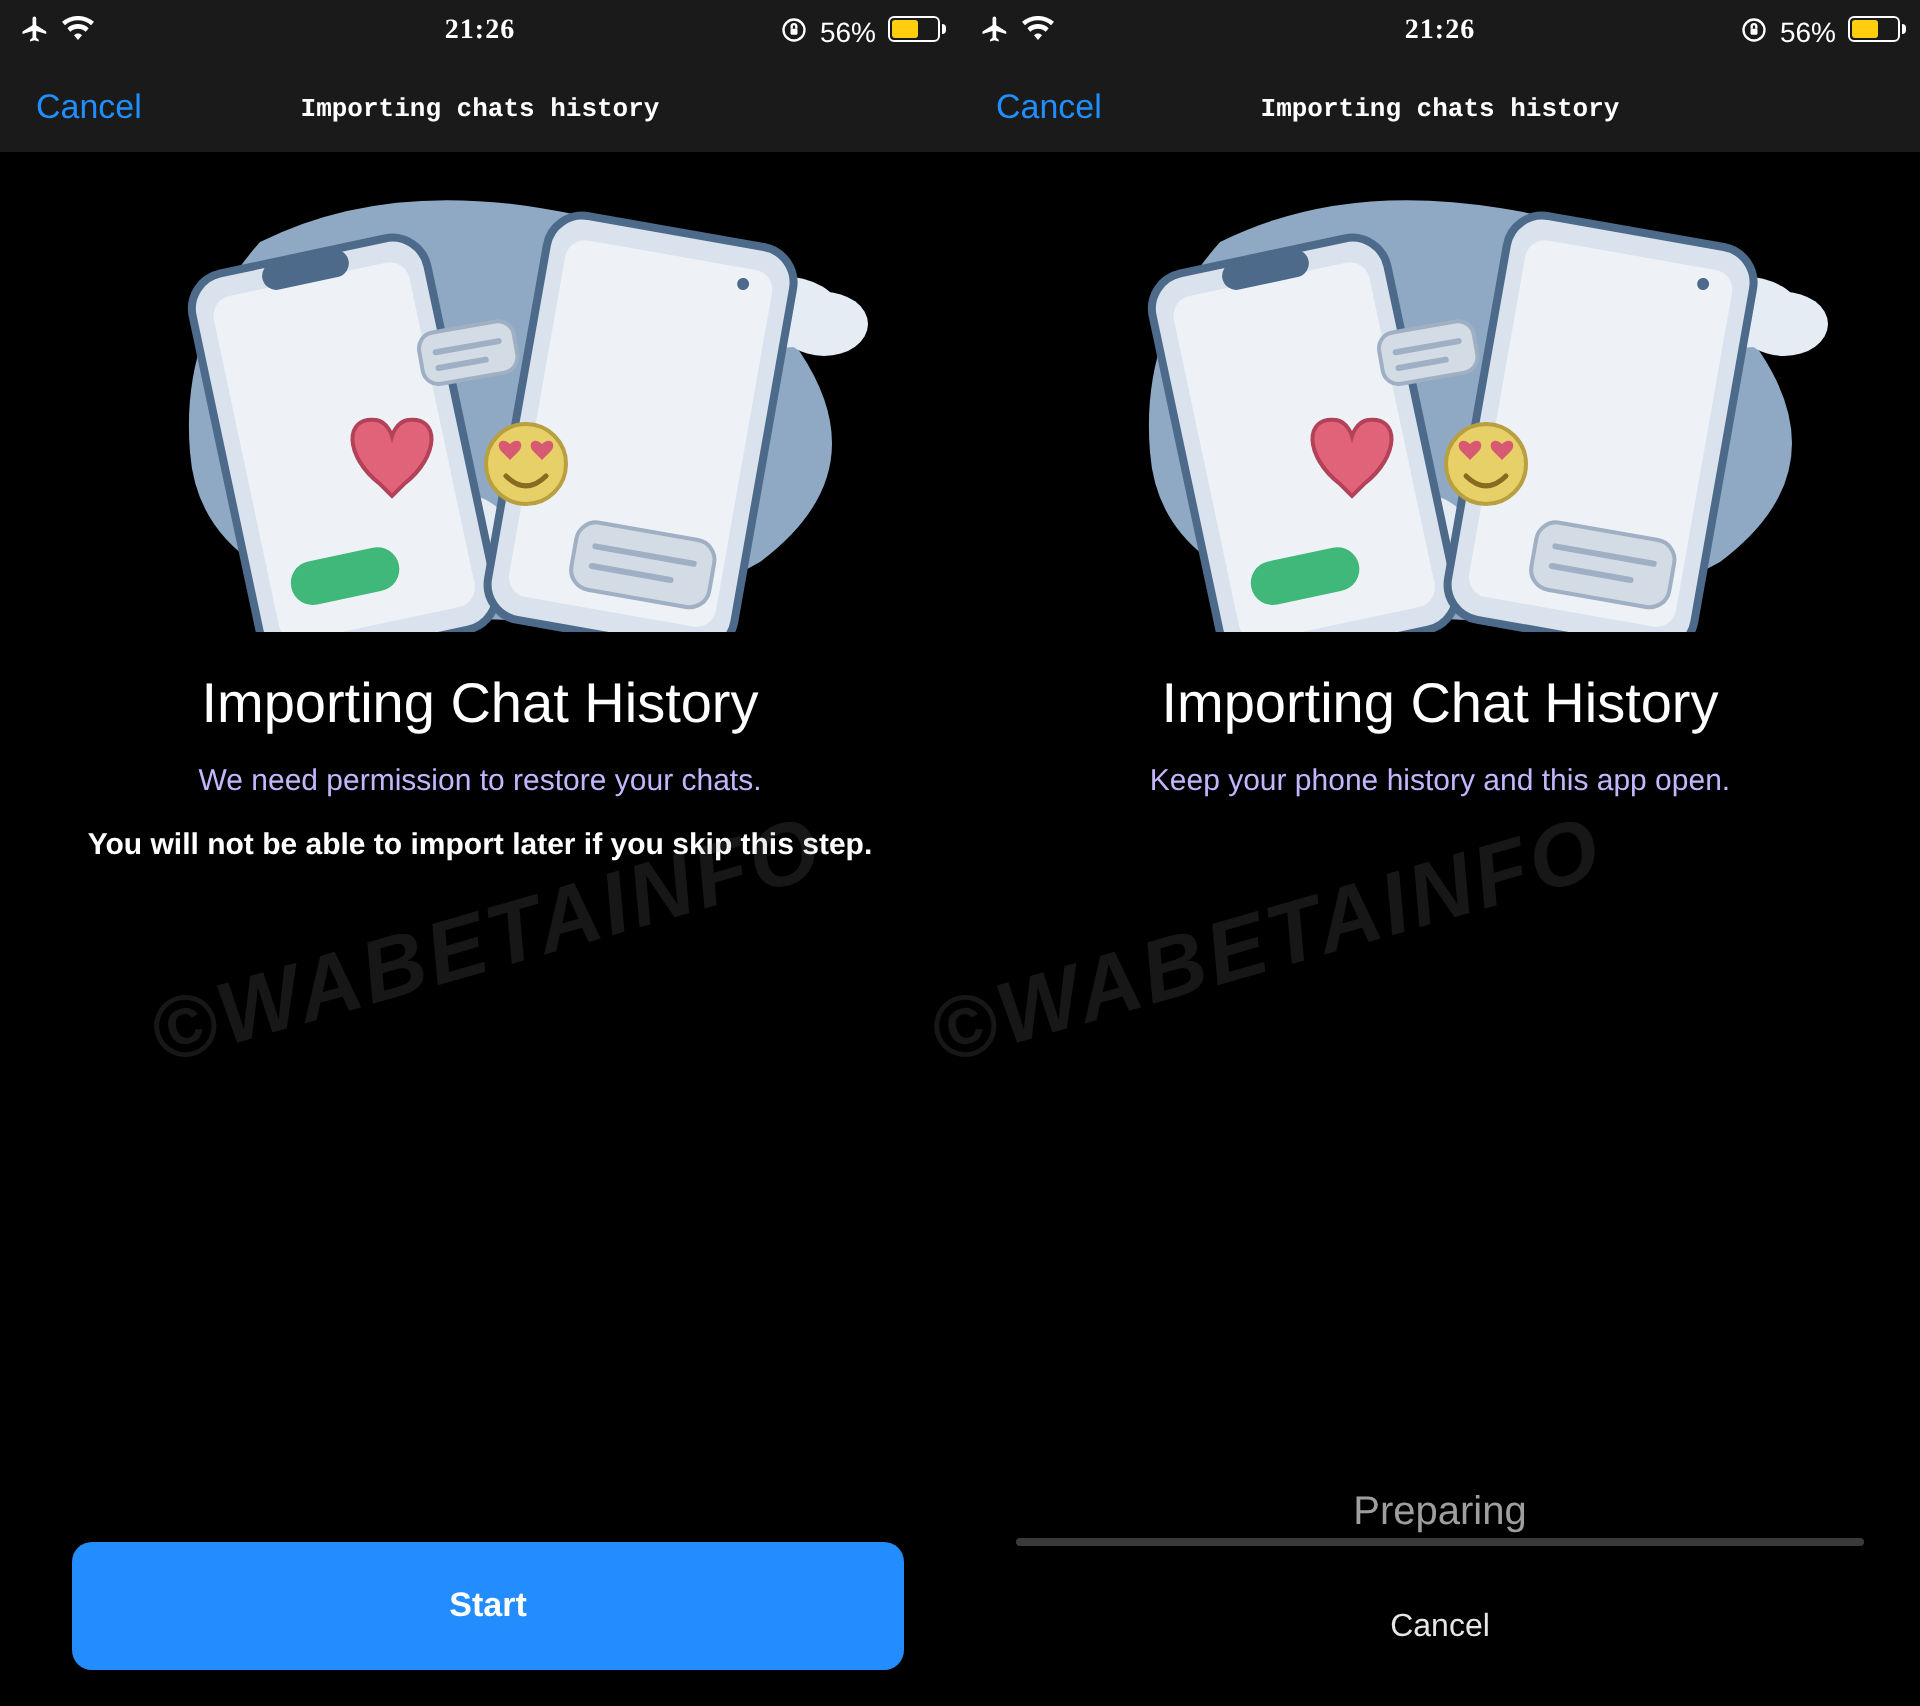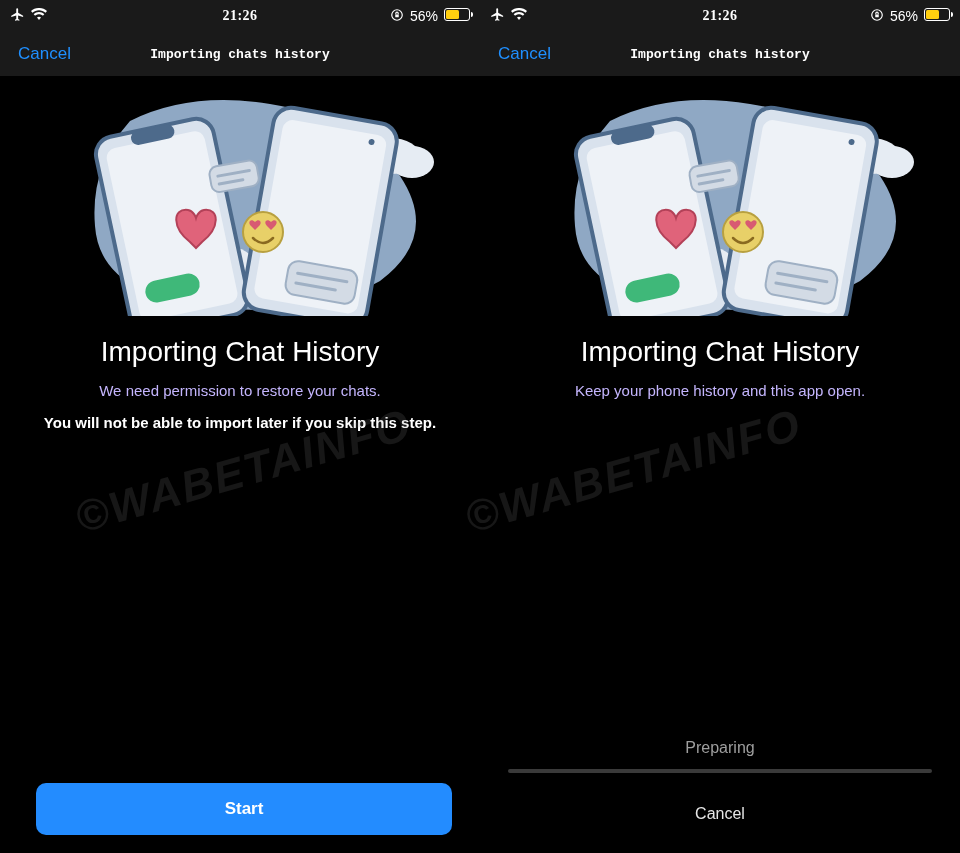--- a/index.html
+++ b/index.html
@@ -16,24 +16,24 @@
   .navbar .cancel { color:#1f8fff; font-size:17px; margin-left:18px; }
   .navbar .title { position:absolute; left:0; right:0; text-align:center; font-size:13px; font-weight:600; color:#fff;font-family:Liberation Mono, monospace; }
   
   .content { flex:1; display:flex; flex-direction:column; align-items:center; padding:10px 20px 0 20px; position:relative; }
   .illus-wrap { width:100%; display:flex; justify-content:center; margin-top:0px; }
   .illus { width:400px; height:230px; }
   .heading { font-size:28px; font-weight:400; text-align:left; margin-top:20px; }
   .body1 { font-size:15px; color:#c4b5fd; text-align:center; margin-top:14px; }
   .body2 { font-size:15px; color:#fff; font-weight:700; text-align:center; margin-top:14px; line-height:1.3; }
   
-  .primary-btn { position:absolute; bottom:18px; left:36px; right:28px; height:52px; background:#238cff; border-radius:10px; display:flex; align-items:center; justify-content:center; font-size:17px; font-weight:600; color:#fff; }
+  .primary-btn { position:absolute; bottom:18px; left:36px; right:28px; height:64px; background:#238cff; border-radius:10px; display:flex; align-items:center; justify-content:center; font-size:17px; font-weight:600; color:#fff; }
   
   .footer2 { position:absolute; bottom:0; left:0; right:0; padding:0 28px 30px 28px; display:flex; flex-direction:column; align-items:center; }
-  .prep-label { font-size:16px; color:#9e9e9e; margin-bottom:12px; }
+  .prep-label { font-size:20px; color:#9e9e9e; margin-bottom:1px; }
   .progress-track { width:100%; height:4px; background:#3a3a3a; border-radius:2px; }
   .cancel2 { margin-top:32px; font-size:16px; color:#e6e6e6; }
   
   .watermark { position:absolute; font-size:44px; font-weight:800; color:rgba(140,140,140,0.16); letter-spacing:2px; transform:rotate(-16deg); pointer-events:none; font-family: Arial, sans-serif; font-style:italic; }
   .wm1 { left:70px; top:370px; }
   .wm2 { left:-20px; top:370px; }
   
   .battery { width:26px; height:13px; border:1.5px solid #fff; border-radius:3px; position:relative; display:inline-block; }
   .battery::after { content:""; position:absolute; right:-4px; top:3px; width:2.5px; height:5px; background:#fff; border-radius:0 2px 2px 0; }
   .battery .fill { position:absolute; left:1px; top:1px; bottom:1px; width:56%; background:#ffcf0f; border-radius:1.5px; }

